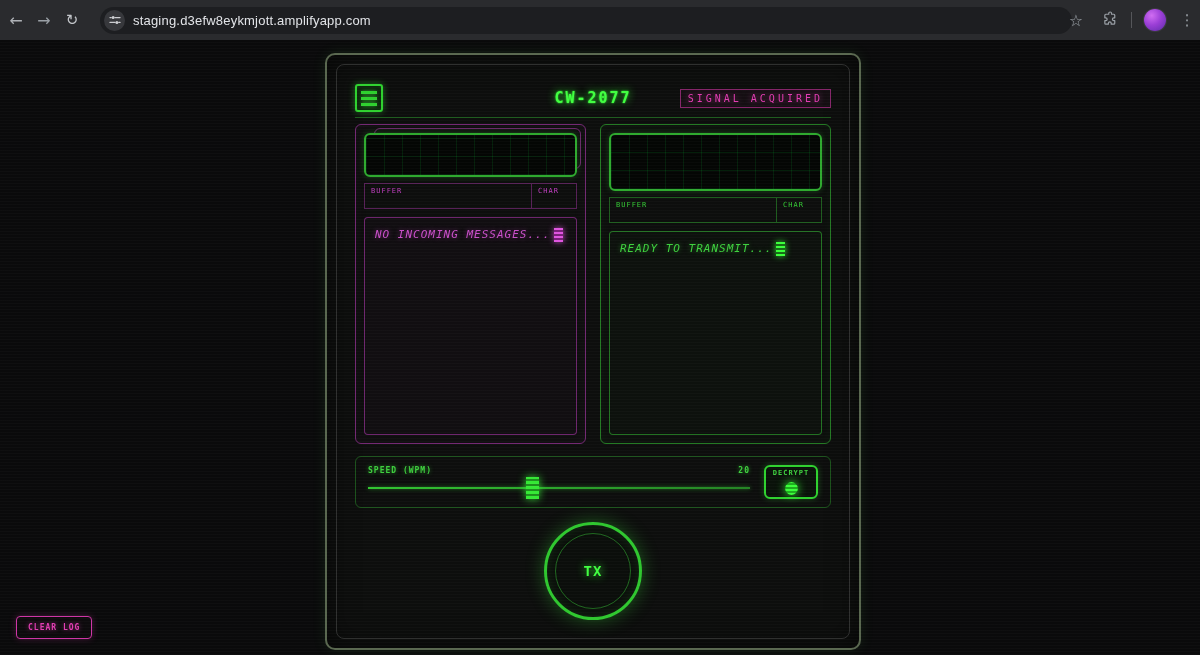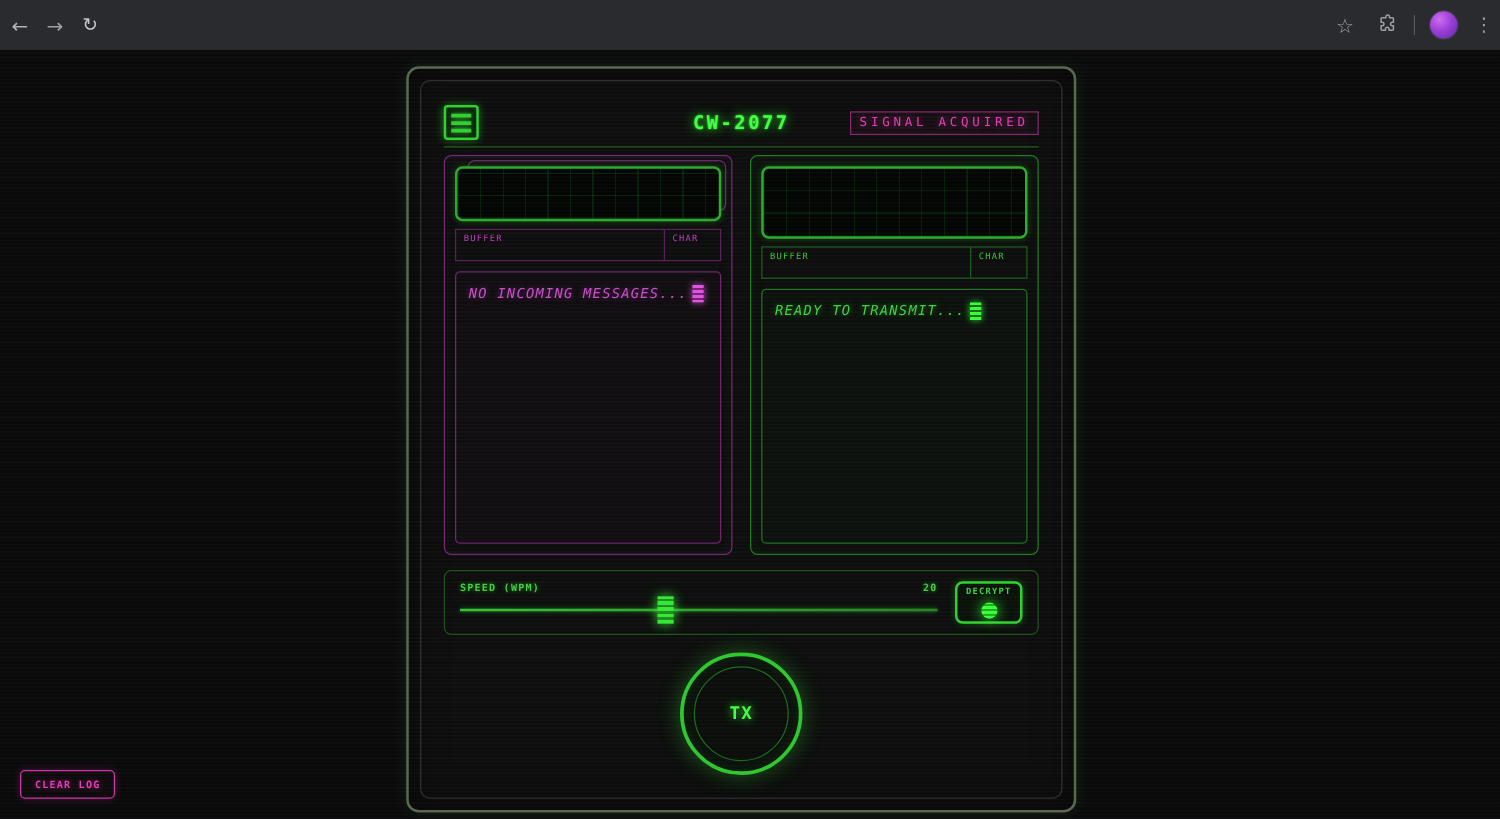--- a/index.html
+++ b/index.html
@@ -112,20 +112,35 @@
     letter-spacing:1px; padding:6px 11px; text-shadow:0 0 5px rgba(226,61,178,.6);
     box-shadow:0 0 7px rgba(226,61,178,.25); cursor:pointer; }
 </style>
 </head>
 <body>
 
 <div class="toolbar">
   <div class="nav-btn back">←</div>
   <div class="nav-btn">→</div>
   <div class="nav-btn reload">↻</div>
+  <div class="omnibox">
+    <div class="site-chip">
+      <svg width="12" height="12" viewBox="0 0 12 12">
+        <g stroke="#cdced2" stroke-width="1.3" stroke-linecap="round">
+          <line x1="1" y1="3.6" x2="2.2" y2="3.6"></line>
+            <line x1="6" y1="3.6" x2="11" y2="3.6"></line>
+          <line x1="1" y1="8.4" x2="6" y2="8.4"></line>
+            <line x1="9.8" y1="8.4" x2="11" y2="8.4"></line>
+        </g>
+        <circle cx="4.1" cy="3.6" r="1.5" fill="#cdced2"></circle>
+        <circle cx="7.9" cy="8.4" r="1.5" fill="#cdced2"></circle>
+      </svg>
+    </div>
+    <span class="url-text">staging.d3efw8eykmjott.amplifyapp.com</span>
+  </div>
   <div class="tb-right">
     <div class="tb-icon">☆</div>
     <div class="tb-icon">
       <svg width="17" height="17" viewBox="0 0 24 24" fill="none" stroke="#9aa0a6" stroke-width="1.7" stroke-linejoin="round">
         <path d="M9.5 4.8a2 2 0 1 1 4 0V6h3.2A1.3 1.3 0 0 1 18 7.3V11h-1.3a2 2 0 1 0 0 4H18v3.7a1.3 1.3 0 0 1-1.3 1.3H13v-1.3a2 2 0 1 0-4 0V20H5.3A1.3 1.3 0 0 1 4 18.7V15h1.3a2 2 0 1 0 0-4H4V7.3A1.3 1.3 0 0 1 5.3 6h4.2V4.8z"></path>
       </svg>
     </div>
     <div class="tb-sep"></div>
     <div class="avatar"></div>
     <div class="dots">⋮</div>

